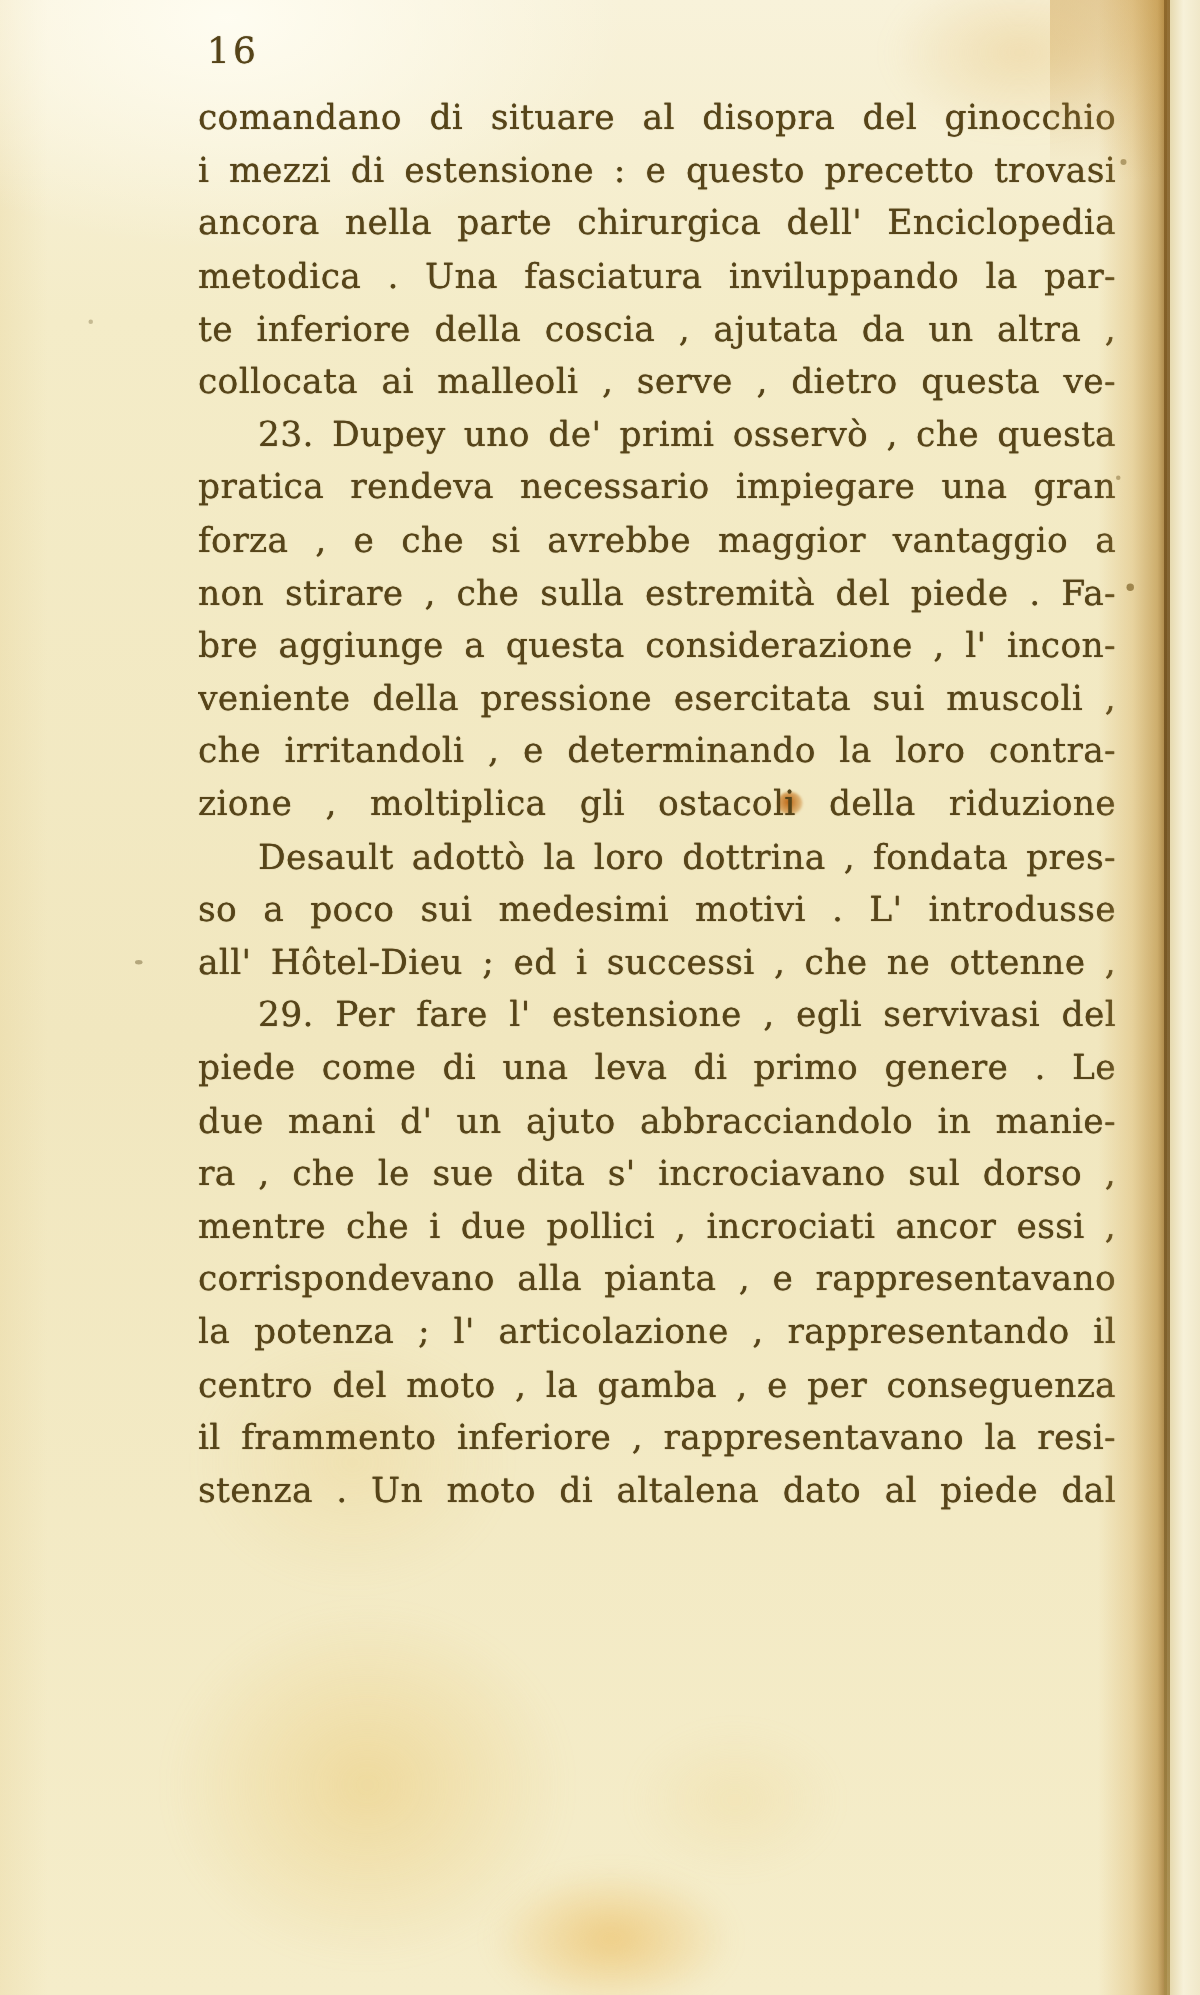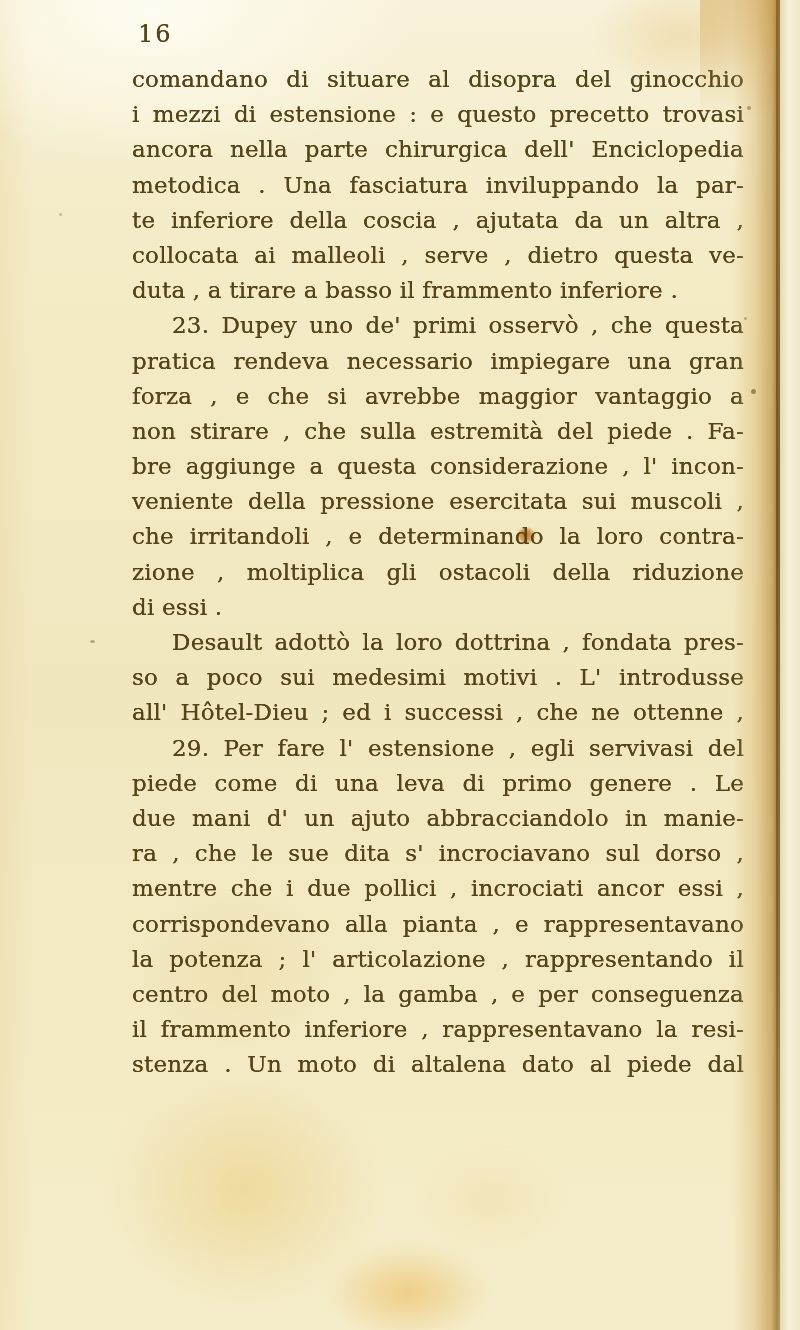--- a/index.html
+++ b/index.html
@@ -88,30 +88,28 @@
 
   <div class="page-number">16</div>
 
   <div class="text-block">
       <div class="line just">comandano di situare al disopra del ginocchio</div>
       <div class="line just">i mezzi di estensione : e questo precetto trovasi</div>
       <div class="line just">ancora nella parte chirurgica dell' Enciclopedia</div>
       <div class="line just">metodica . Una fasciatura inviluppando la par-</div>
       <div class="line just">te inferiore della coscia , ajutata da un altra ,</div>
       <div class="line just">collocata ai malleoli , serve , dietro questa ve-</div>
-      <div class="line">duta , a tirare a basso il frammento inferiore .</div>
       <div class="line just indent">23. Dupey uno de' primi osservò , che questa</div>
       <div class="line just">pratica rendeva necessario impiegare una gran</div>
       <div class="line just">forza , e che si avrebbe maggior vantaggio a</div>
       <div class="line just">non stirare , che sulla estremità del piede . Fa-</div>
       <div class="line just">bre aggiunge a questa considerazione , l' incon-</div>
       <div class="line just">veniente della pressione esercitata sui muscoli ,</div>
       <div class="line just">che irritandoli , e determinando la loro contra-</div>
       <div class="line just">zione , moltiplica gli ostacoli della riduzione</div>
-      <div class="line">di essi .</div>
       <div class="line just indent">Desault adottò la loro dottrina , fondata pres-</div>
       <div class="line just">so a poco sui medesimi motivi . L' introdusse</div>
       <div class="line just">all' Hôtel-Dieu ; ed i successi , che ne ottenne ,</div>
       <div class="line just indent">29. Per fare l' estensione , egli servivasi del</div>
       <div class="line just">piede come di una leva di primo genere . Le</div>
       <div class="line just">due mani d' un ajuto abbracciandolo in manie-</div>
       <div class="line just">ra , che le sue dita s' incrociavano sul dorso ,</div>
       <div class="line just">mentre che i due pollici , incrociati ancor essi ,</div>
       <div class="line just">corrispondevano alla pianta , e rappresentavano</div>
       <div class="line just">la potenza ; l' articolazione , rappresentando il</div>

